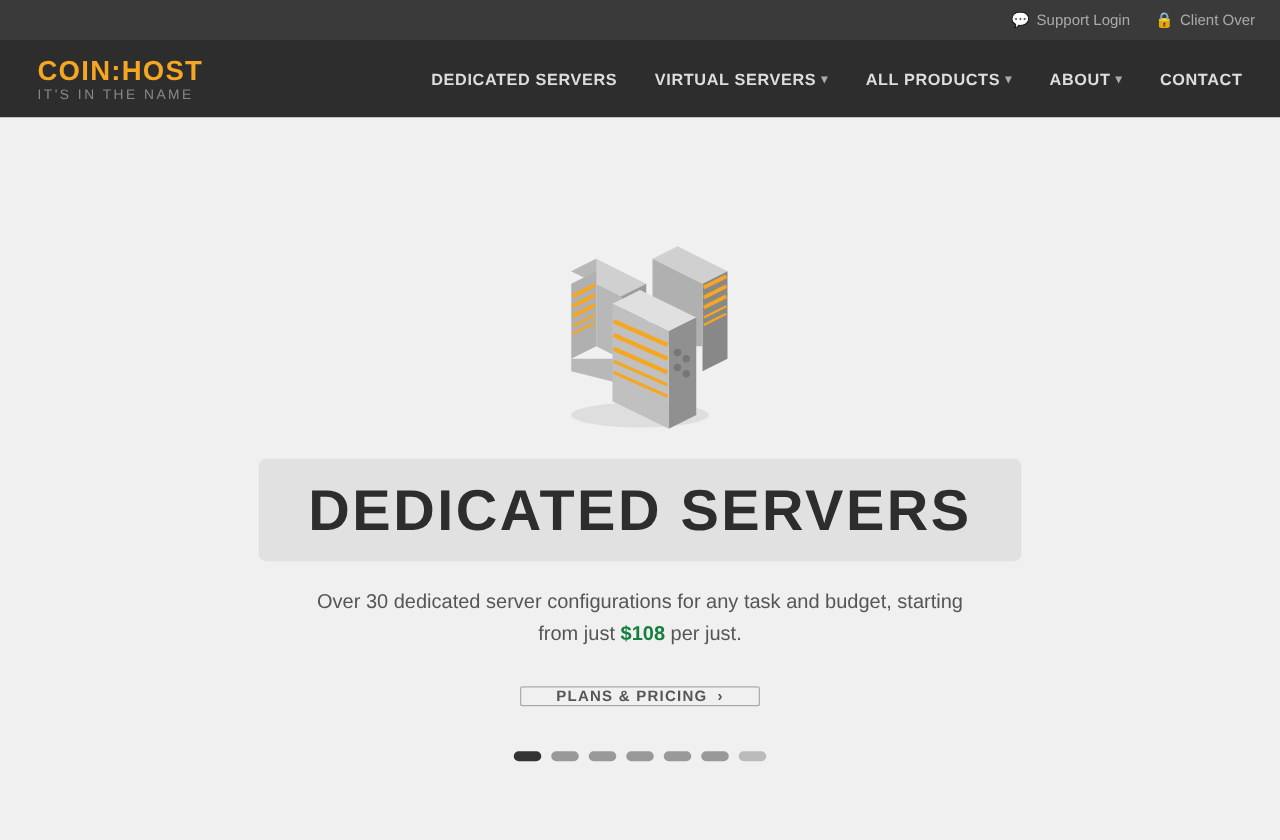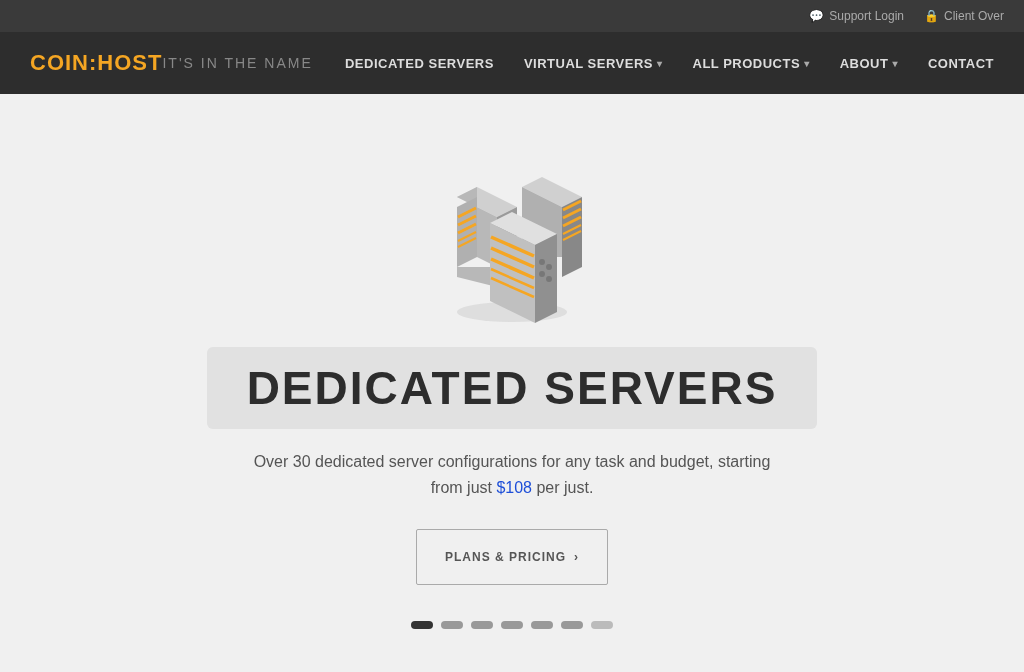--- a/index.html
+++ b/index.html
@@ -29,32 +29,32 @@
     .navbar {
       background: #2d2d2d;
       height: 62px;
       display: flex;
       align-items: center;
       justify-content: space-between;
       padding: 0 30px;
     }
     .logo {
       display: flex;
-      flex-direction: row;
-      align-items: center;
+      flex-direction: column;
+      align-items: flex-start;
     }
     .logo-text {
       font-size: 22px;
       font-weight: bold;
       color: #fff;
       letter-spacing: 1px;
     }
     .logo-text span { color: #f5a623; }
     .logo-sub {
-      font-size: 14px;
+      font-size: 11px;
       color: #888;
       letter-spacing: 2px;
       text-transform: uppercase;
     }
     .nav-links {
       display: flex;
       align-items: center;
       gap: 30px;
       list-style: none;
     }
@@ -111,34 +111,34 @@
     
     .hero-desc {
       font-size: 16px;
       color: #555;
       text-align: center;
       line-height: 1.6;
       max-width: 520px;
       margin-bottom: 28px;
     }
     .hero-desc .price {
-      color: #1d4ed8;
-      font-weight: normal;
+      color: #15803d;
+      font-weight: bold;
     }
 
     
     .cta-btn {
       border: 1.5px solid #aaa;
       background: transparent;
       color: #555;
       font-size: 12px;
       font-weight: bold;
       letter-spacing: 1px;
       text-transform: uppercase;
-      padding: 20px 28px;
+      padding: 0 28px;
       cursor: pointer;
       display: flex;
       align-items: center;
       gap: 8px;
       border-radius: 2px;
       margin-bottom: 36px;
     }
 
     
     .slider-dots {

